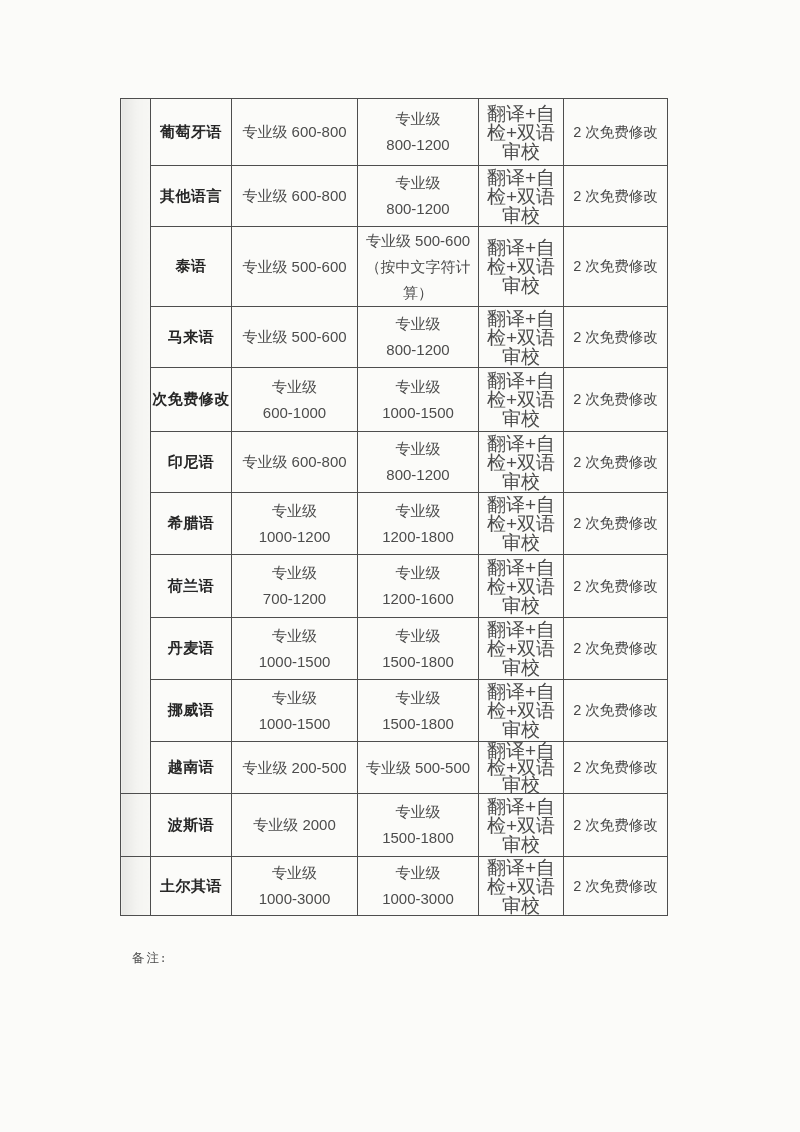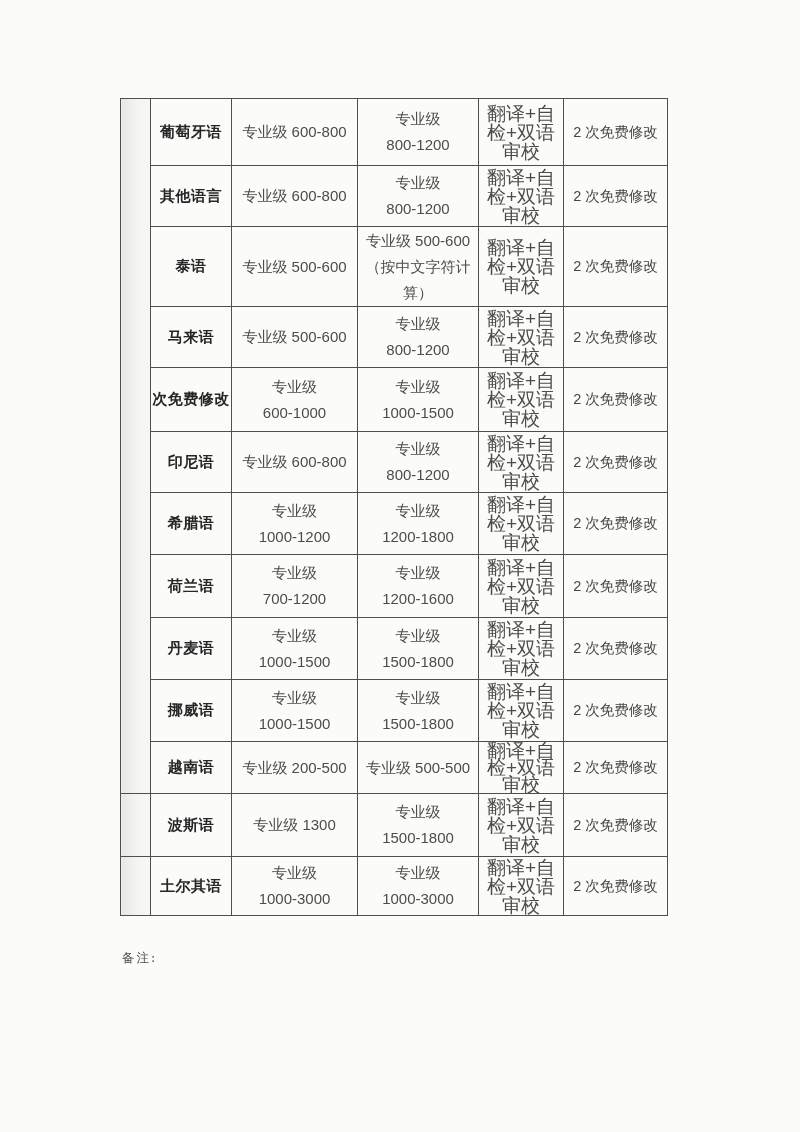--- a/index.html
+++ b/index.html
@@ -50,21 +50,21 @@
     white-space:pre-line;
     line-height:19px;
   }
   td.rev{
     font-size:14.5px;
     color:#474747;
     text-align:center;
     white-space:nowrap;
   }
   .note{
-    position:absolute;left:122px;top:950px;
+    position:absolute;left:132px;top:950px;
     font-family:"DejaVu Serif","Liberation Serif",serif;
     font-size:12.5px;
     color:#4a4a4a;
     letter-spacing:2px;
   }
 </style>
 </head>
 <body>
 
 <div class="page">
@@ -190,21 +190,21 @@
         <td class="price">专业级 200-500</td>
         <td class="price">专业级 500-500</td>
         <td class="service" style="line-height:17px">翻译+自
 检+双语
 审校</td>
         <td class="rev">2 次免费修改</td>
       </tr>
       <tr style="height:63px">
         <td class="margin"></td>
         <td class="lang">波斯语</td>
-        <td class="price">专业级 1300</td>
+        <td class="price">专业级 2000</td>
         <td class="price">专业级
 1500-1800</td>
         <td class="service">翻译+自
 检+双语
 审校</td>
         <td class="rev">2 次免费修改</td>
       </tr>
       <tr style="height:59px">
         <td class="margin"></td>
         <td class="lang">土尔其语</td>

